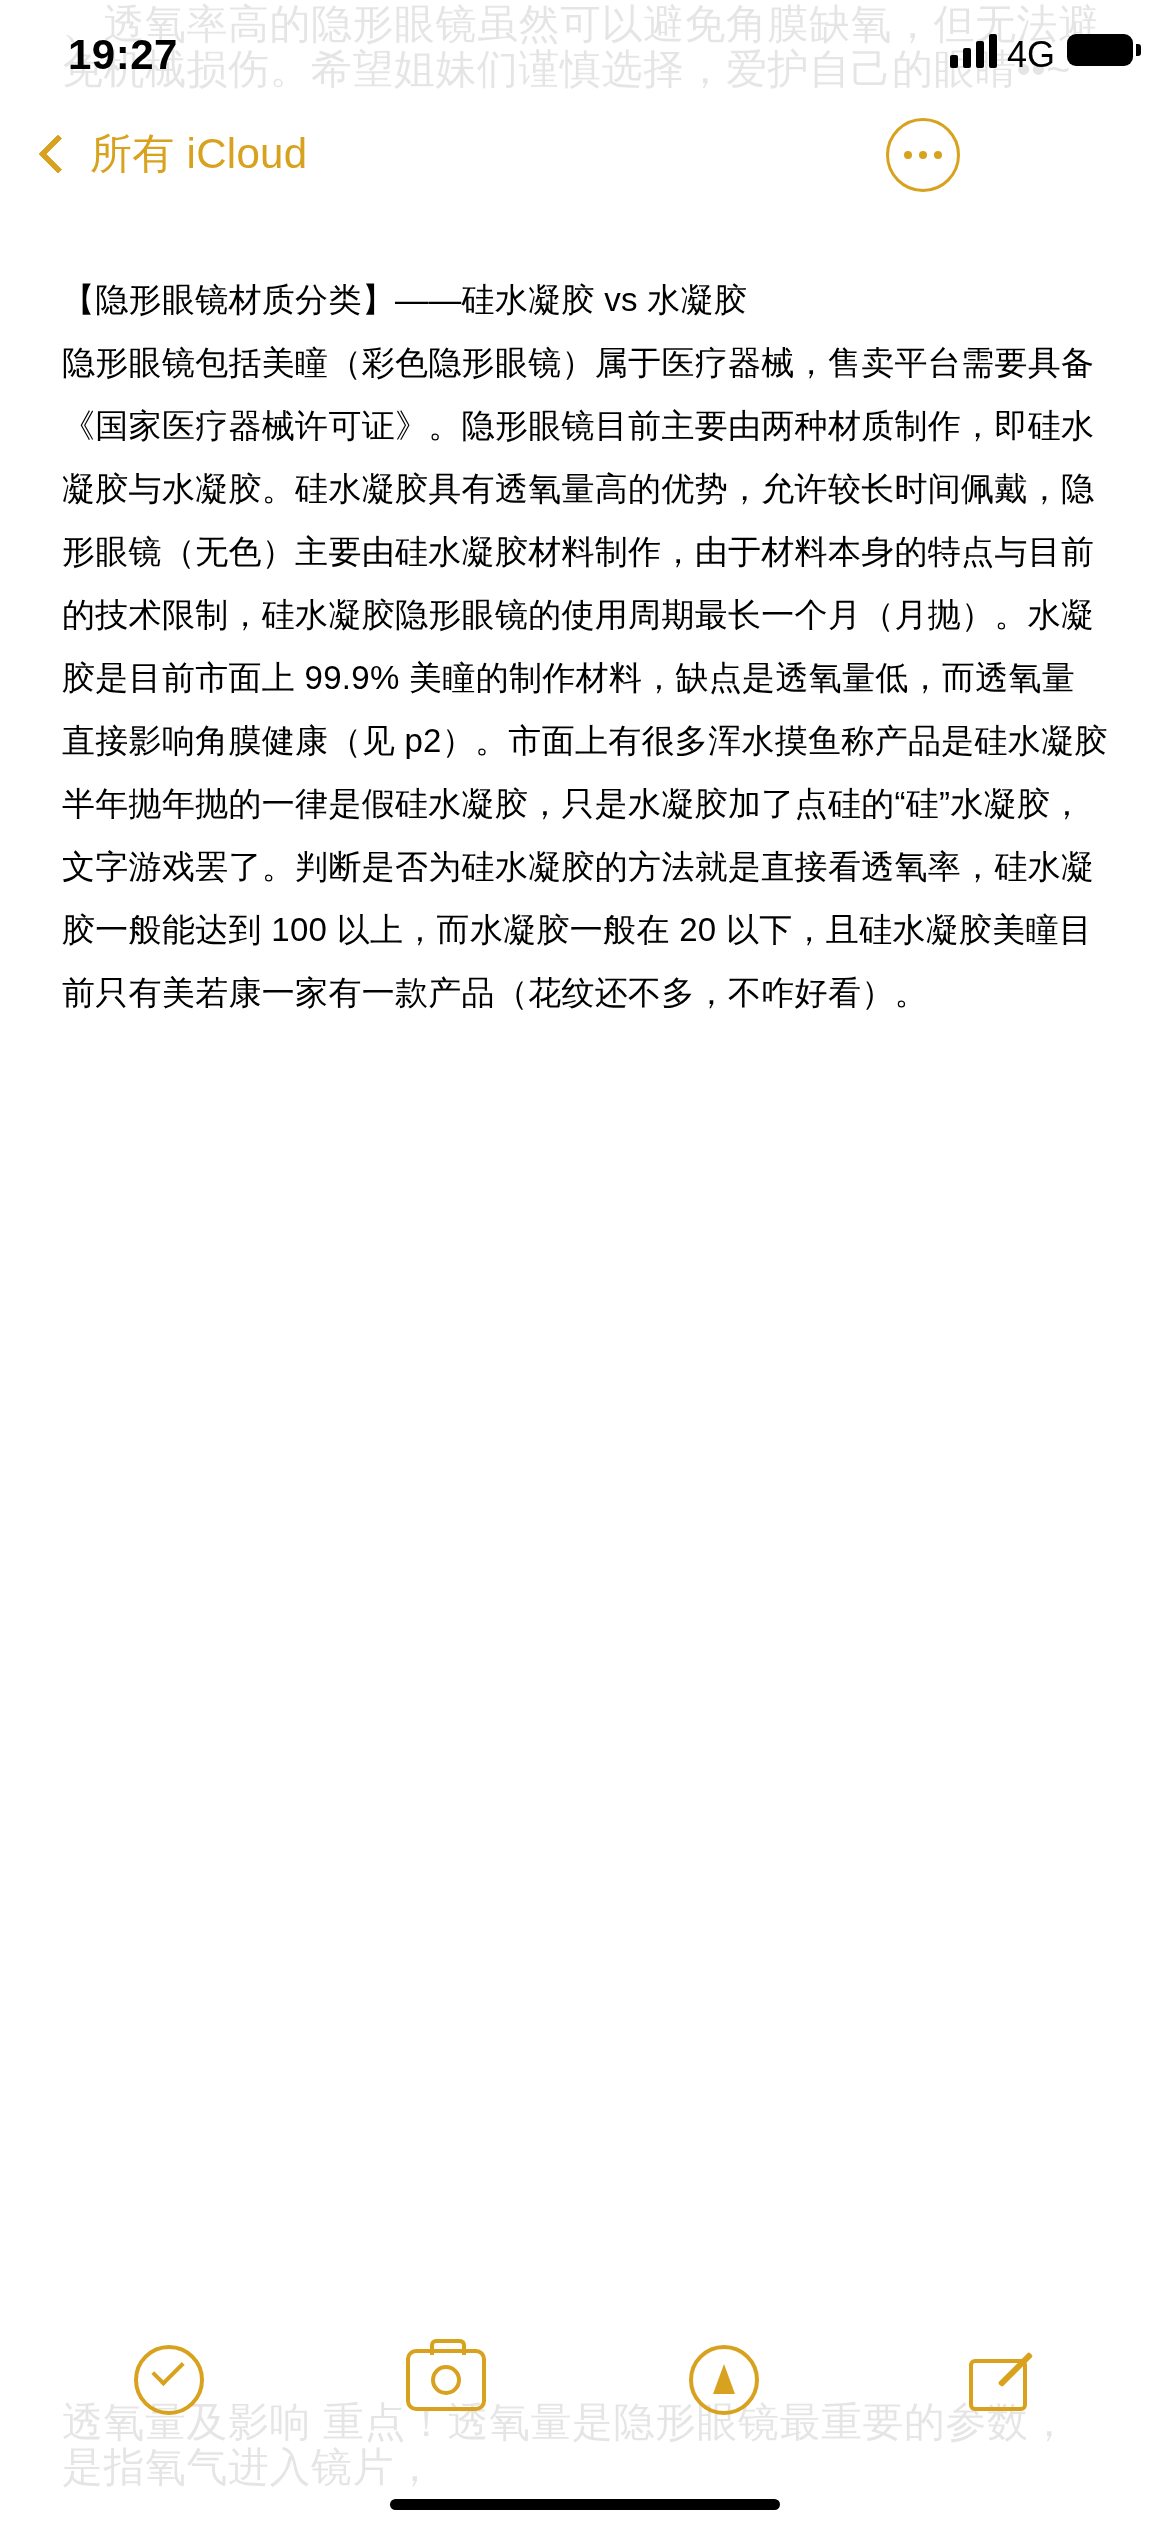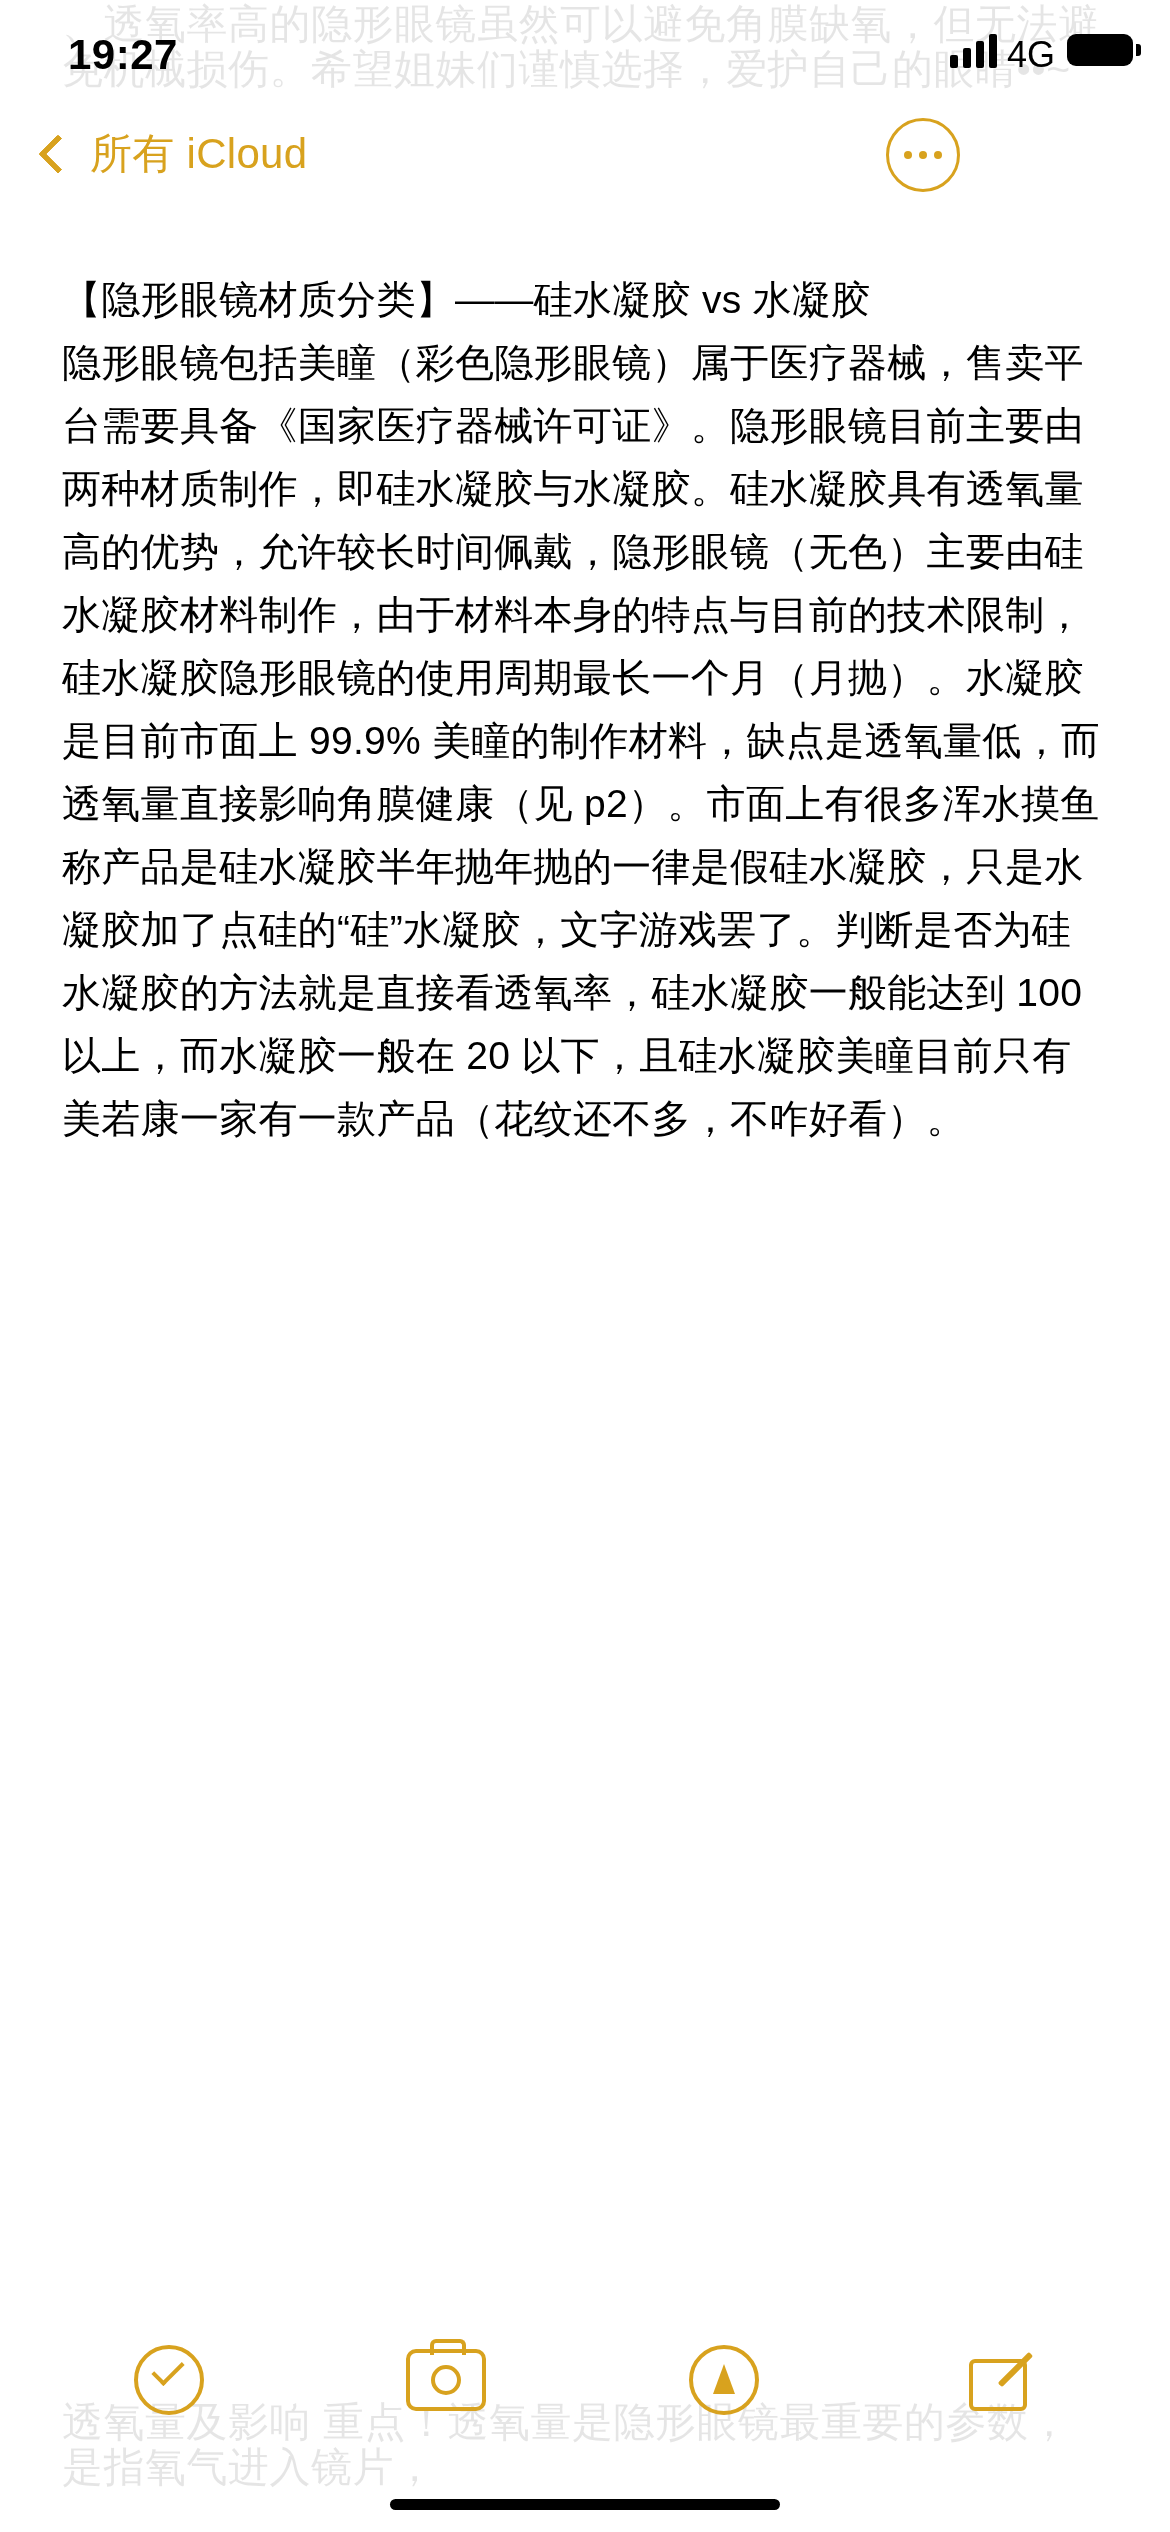--- a/index.html
+++ b/index.html
@@ -148,21 +148,21 @@
     display: block;
   }
 
   
   .note-body {
     position: absolute;
     top: 268px;
     left: 62px;
     width: 1046px;
     z-index: 10;
-    font-size: 39px;
+    font-size: 33px;
     line-height: 63px;
     letter-spacing: 0.3px;
     color: #000;
     text-align: left;
   }
   .note-body p {
     margin: 0;
   }
 
   

